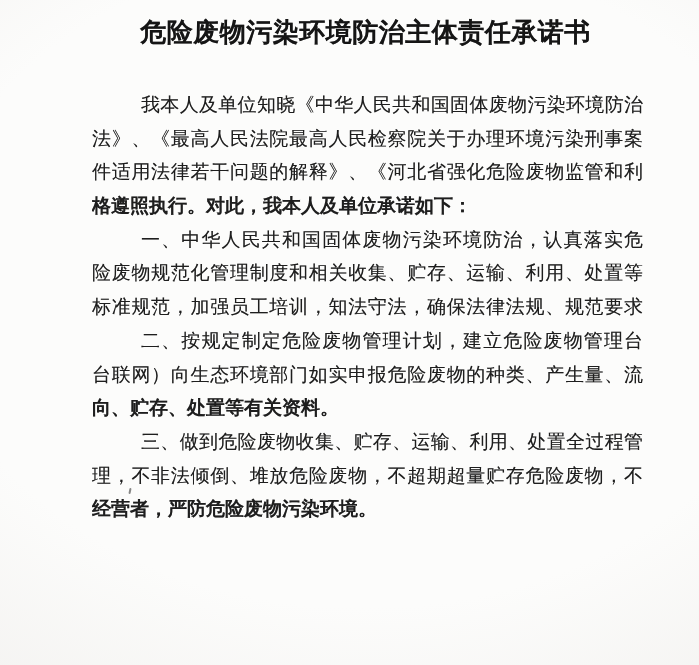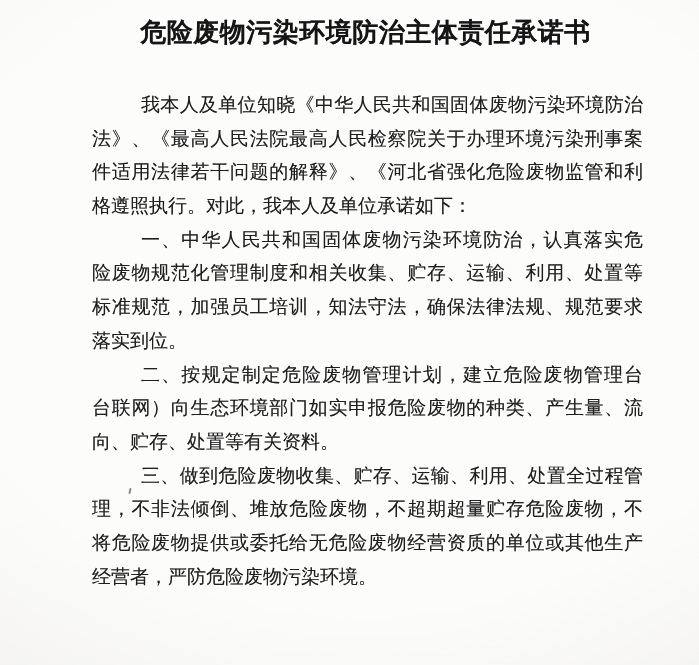--- a/index.html
+++ b/index.html
@@ -37,20 +37,21 @@
     text-align: justify;
     text-align-last: justify;
     text-shadow: 0 0 0.4px rgba(30,30,30,0.45);
     overflow: hidden;
   }
   .line.indent {
     text-indent: 49px;
   }
   .line.end {
     text-align-last: left;
+    font-weight: bold;
   }
   .speck {
     position: absolute;
     left: 129px;
     top: 488px;
     width: 2px;
     height: 6px;
     background: rgba(40,40,40,0.55);
     border-radius: 1px;
     transform: rotate(12deg);
@@ -63,24 +64,22 @@
   <h1 class="title">危险废物污染环境防治主体责任承诺书</h1>
 
   <div class="body-block">
     <div class="line indent">我本人及单位知晓《中华人民共和国固体废物污染环境防治</div>
     <div class="line">法》、《最高人民法院最高人民检察院关于办理环境污染刑事案</div>
     <div class="line">件适用法律若干问题的解释》、《河北省强化危险废物监管和利</div>
     <div class="line end">格遵照执行。对此，我本人及单位承诺如下：</div>
     <div class="line indent">一、中华人民共和国固体废物污染环境防治，认真落实危</div>
     <div class="line">险废物规范化管理制度和相关收集、贮存、运输、利用、处置等</div>
     <div class="line">标准规范，加强员工培训，知法守法，确保法律法规、规范要求</div>
-    <div class="line end">落实到位。</div>
     <div class="line indent">二、按规定制定危险废物管理计划，建立危险废物管理台账，</div>
     <div class="line">台联网）向生态环境部门如实申报危险废物的种类、产生量、流</div>
     <div class="line end">向、贮存、处置等有关资料。</div>
     <div class="line indent">三、做到危险废物收集、贮存、运输、利用、处置全过程管</div>
     <div class="line">理，不非法倾倒、堆放危险废物，不超期超量贮存危险废物，不</div>
-    <div class="line">将危险废物提供或委托给无危险废物经营资质的单位或其他生产</div>
     <div class="line end">经营者，严防危险废物污染环境。</div>
   </div>
 
   <div class="speck"></div>
 </div>
 
 </body></html>

